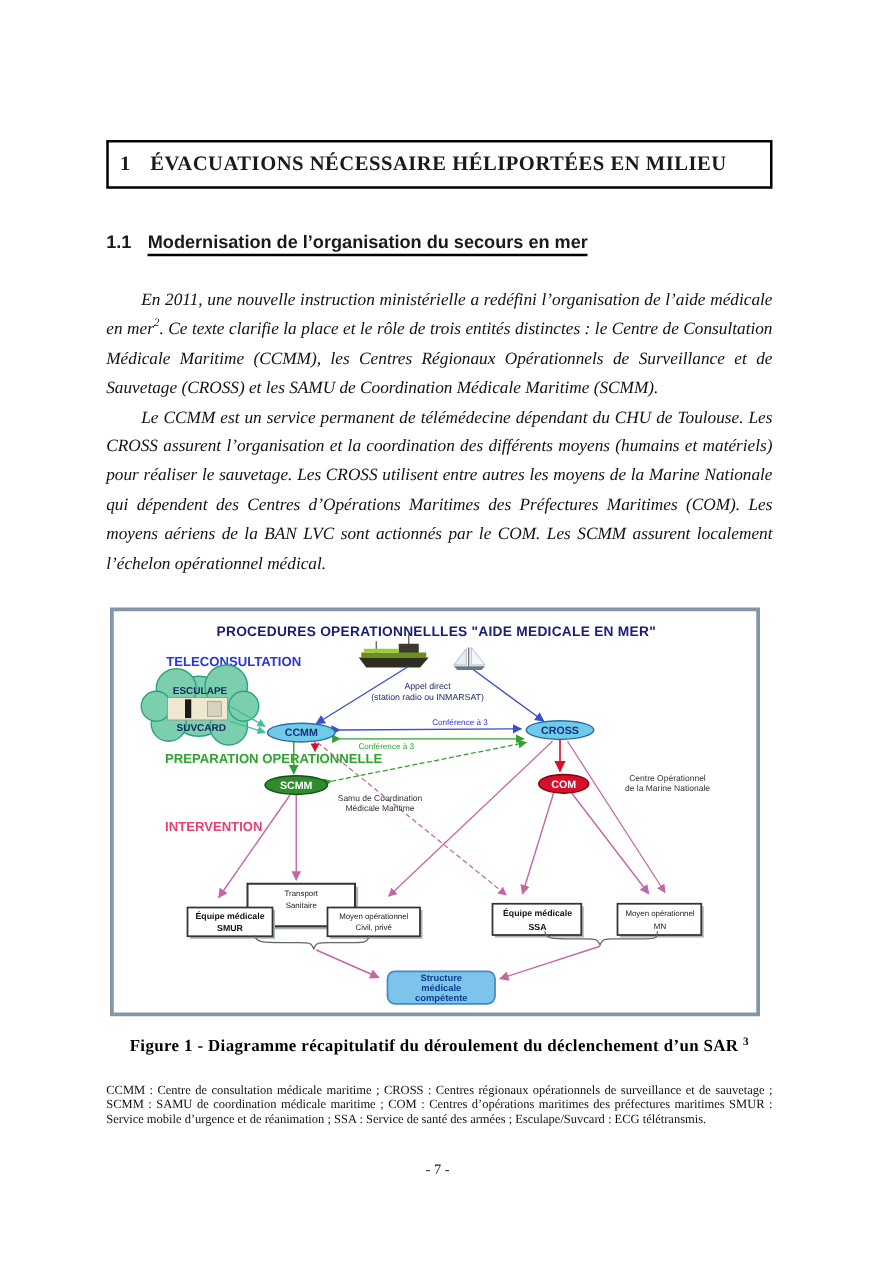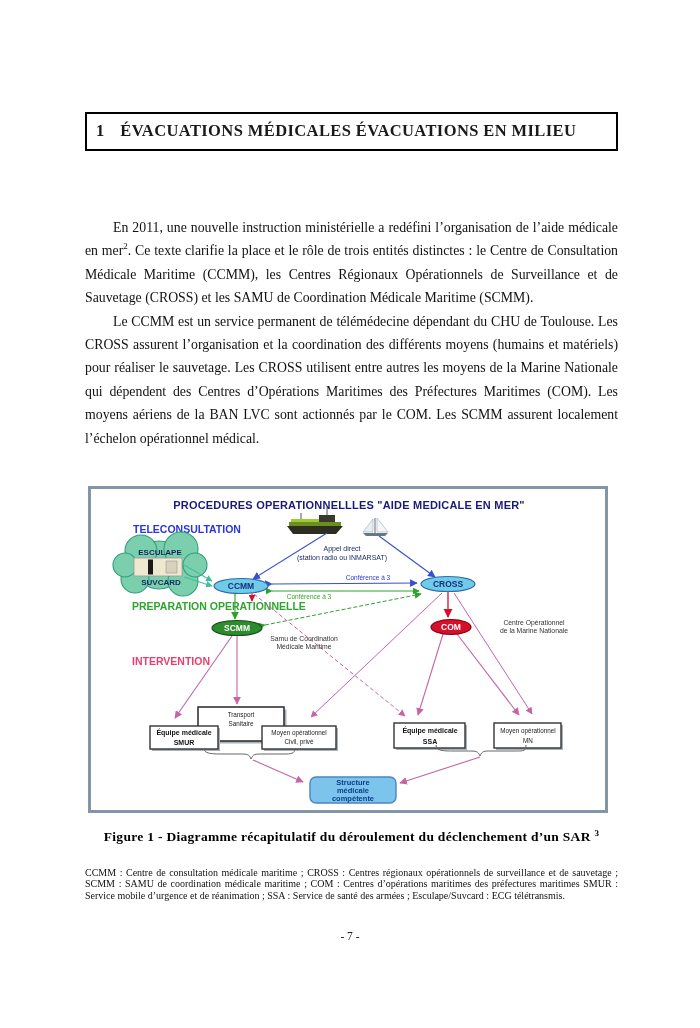--- a/index.html
+++ b/index.html
@@ -17,22 +17,22 @@
   .title-lines{font:bold 16.5px "Liberation Serif",serif;line-height:25px;letter-spacing:.4px;}
   
   .subheading{
     position:absolute;left:85px;top:186px;width:533px;
     font:bold 14.5px "Liberation Sans",sans-serif;display:flex;align-items:baseline;
   }
   .subheading .num{margin-right:13px;}
   .subheading .txt{border-bottom:2px solid #000;padding-bottom:1px;}
   
   .bodytext{
-    position:absolute;left:85px;top:216px;width:533px;
-    font-size:13.8px;line-height:23.4px;text-align:justify;color:#111;
+    position:absolute;left:85px;top:228px;width:533px;
+    font-size:13.8px;line-height:23.4px;text-align:justify;color:#111;font-style:italic;
   }
   .bodytext p{margin:0;text-indent:28px;}
   .bodytext sup{font-size:9px;line-height:0;vertical-align:6px;}
   
   .figure-frame{
     position:absolute;left:88px;top:486px;width:520px;height:327px;box-sizing:border-box;
     border:3px solid #8296a8;background:#ffffff;
   }
   .figure-frame svg{display:block;}
   
@@ -67,24 +67,28 @@
   .struct-txt{font-weight:bold;font-size:7.5px;fill:#0e3c8c;}
 </style>
 </head>
 <body>
 
 <div class="page">
 
   <div class="title-box">
     <div class="title-num">1</div>
     <div class="title-lines">
-      <div>ÉVACUATIONS MÉDICALES ÉVACUATIONS EN MILIEU</div>
+      <div>ÉVACUATIONS NÉCESSAIRE HÉLIPORTÉES EN MILIEU</div>
     </div>
   </div>
 
+  <div class="subheading">
+    <span class="num">1.1</span>
+    <span class="txt">Modernisation de l’organisation du secours en mer</span>
+  </div>
 
   <div class="bodytext">
     <p><span>En 2011, une nouvelle instruction ministérielle a redéfini l’organisation de l’aide médicale en mer</span><sup>2</sup><span>. Ce texte clarifie la place et le rôle de trois entités distinctes : le Centre de Consultation Médicale Maritime (CCMM), les Centres Régionaux Opérationnels de Surveillance et de Sauvetage (CROSS) et les SAMU de Coordination Médicale Maritime (SCMM).</span></p>
     <p>Le CCMM est un service permanent de télémédecine dépendant du CHU de Toulouse. Les CROSS assurent l’organisation et la coordination des différents moyens (humains et matériels) pour réaliser le sauvetage. Les CROSS utilisent entre autres les moyens de la Marine Nationale qui dépendent des Centres d’Opérations Maritimes des Préfectures Maritimes (COM). Les moyens aériens de la BAN LVC sont actionnés par le COM. Les SCMM assurent localement l’échelon opérationnel médical.</p>
   </div>
 
   <div class="figure-frame">
     <svg width="514" height="321" viewBox="0 0 514 321">
       <defs>
         <marker id="ar-pink" viewBox="0 0 10 10" refX="9" refY="5" markerWidth="7" markerHeight="7" orient="auto">

